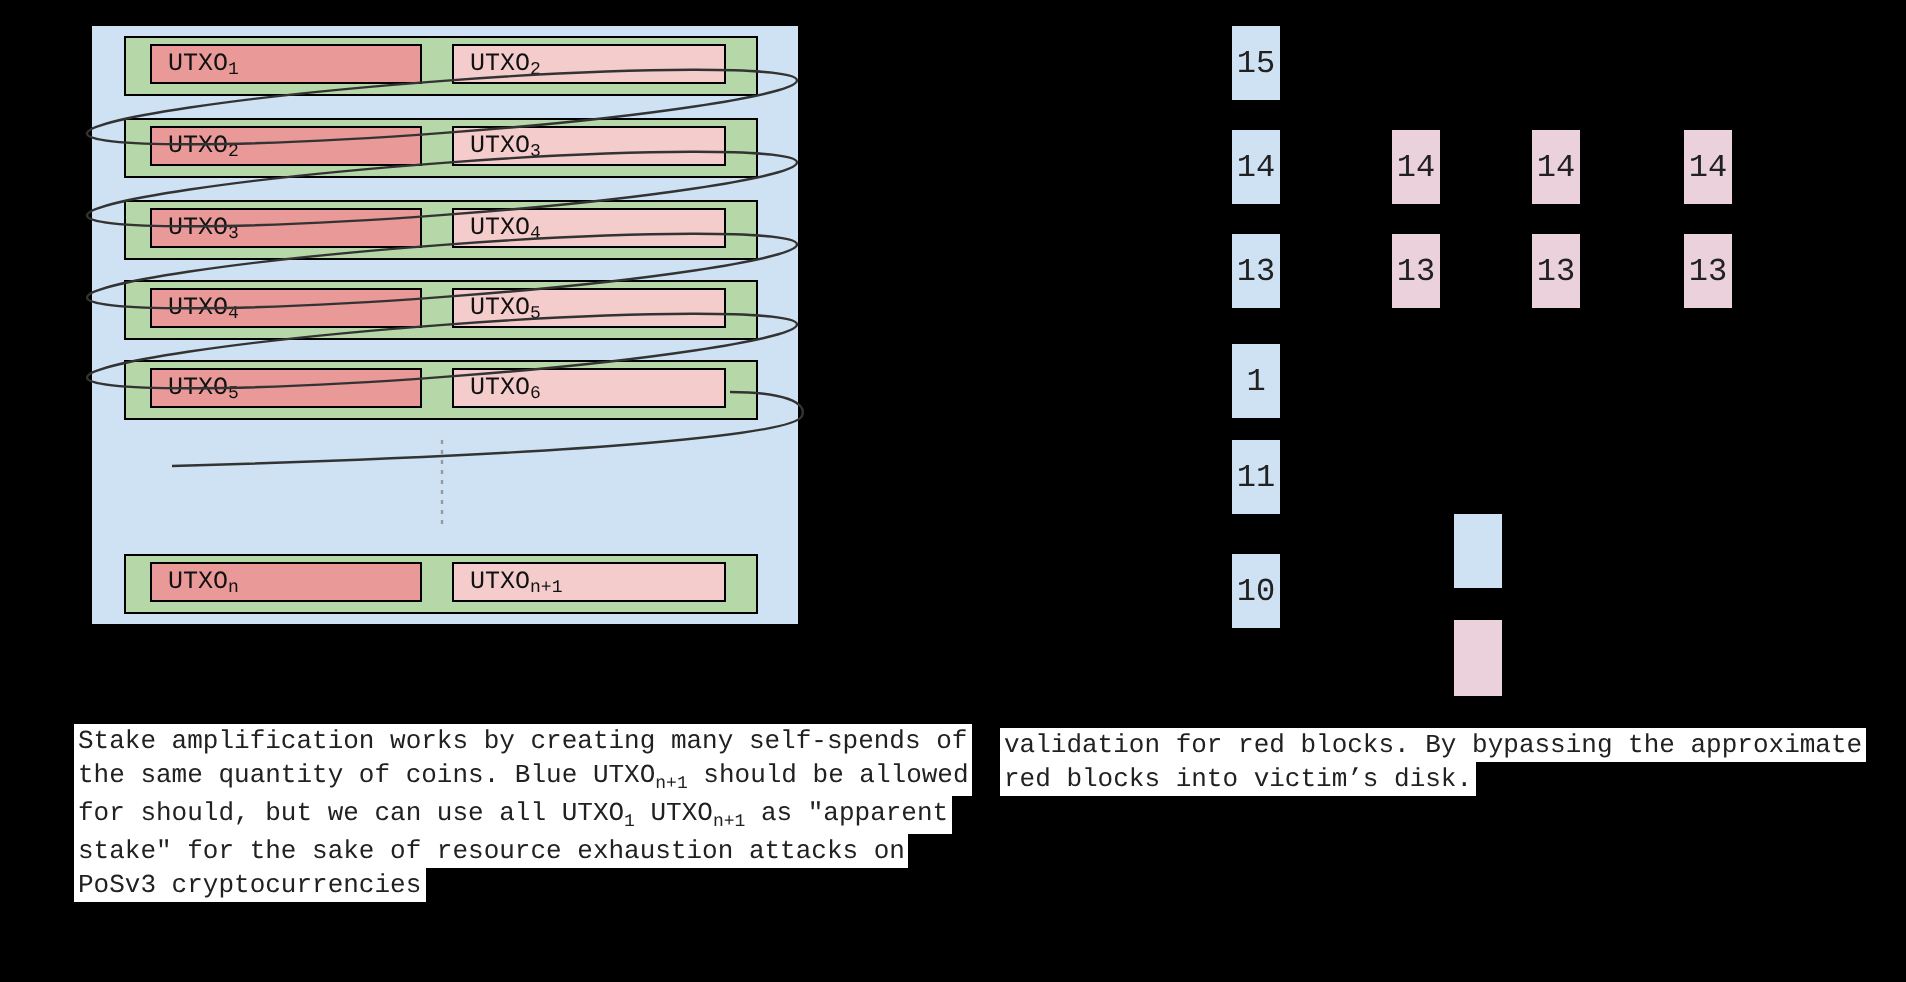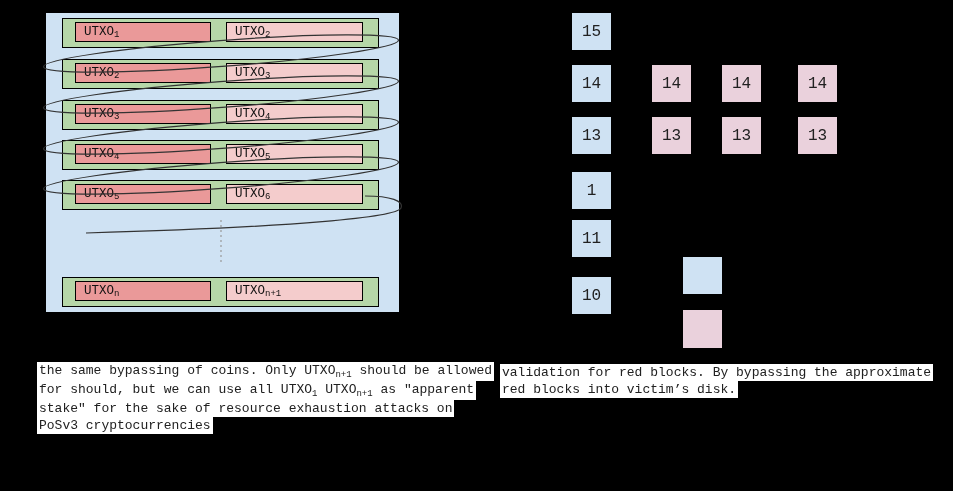--- a/index.html
+++ b/index.html
@@ -52,26 +52,27 @@
   
   .overlay {
     position: absolute;
     left: 0; top: 0;
     pointer-events: none;
   }
 
   
   .block {
     position: absolute;
-    width: 39px; height: 37px;
+    width: 24px; height: 37px;
     display: flex;
     align-items: center;
     justify-content: center;
     font-size: 16px;
     color: #212121;
+    margin-left: 44px;
   }
   .block.blue { background: #cfe2f3; }
   .block.red  { background: #ead1dc; }
 
   
   .caption {
     position: absolute;
     font-size: 13px;
     line-height: 17px;
     color: #212121;
@@ -184,21 +185,22 @@
   <div class="block red" style="left:652px;top:117px">13</div>
   <div class="block red" style="left:722px;top:65px">14</div>
   <div class="block red" style="left:722px;top:117px">13</div>
   <div class="block red" style="left:798px;top:65px">14</div>
   <div class="block red" style="left:798px;top:117px">13</div>
 
   <div class="block blue" style="left:683px;top:257px"></div>
   <div class="block red" style="left:683px;top:310px;height:38px"></div>
 
   <div class="caption" style="left:37px;top:362px">
-    <div class="caption-line"><span>the same bypassing of coins. Only UTXO</span><span class="subscript">n+1</span><span> should be allowed</span></div>
+    <div class="caption-line"><span>Stake amplification works by creating many self-spends of</span></div>
+    <div class="caption-line"><span>the same quantity of coins. Blue UTXO</span><span class="subscript">n+1</span><span> should be allowed</span></div>
     <div class="caption-line"><span>for should, but we can use all UTXO</span><span class="subscript">1</span><span> UTXO</span><span class="subscript">n+1</span><span> as "apparent</span></div>
     <div class="caption-line"><span>stake" for the sake of resource exhaustion attacks on</span></div>
     <div class="caption-line"><span>PoSv3 cryptocurrencies</span></div>
   </div>
 
   <div class="caption" style="left:500px;top:364px">
     <div class="caption-line"><span>validation for red blocks. By bypassing the approximate</span></div>
     <div class="caption-line"><span>red blocks into victim’s disk.</span></div>
   </div>
 

